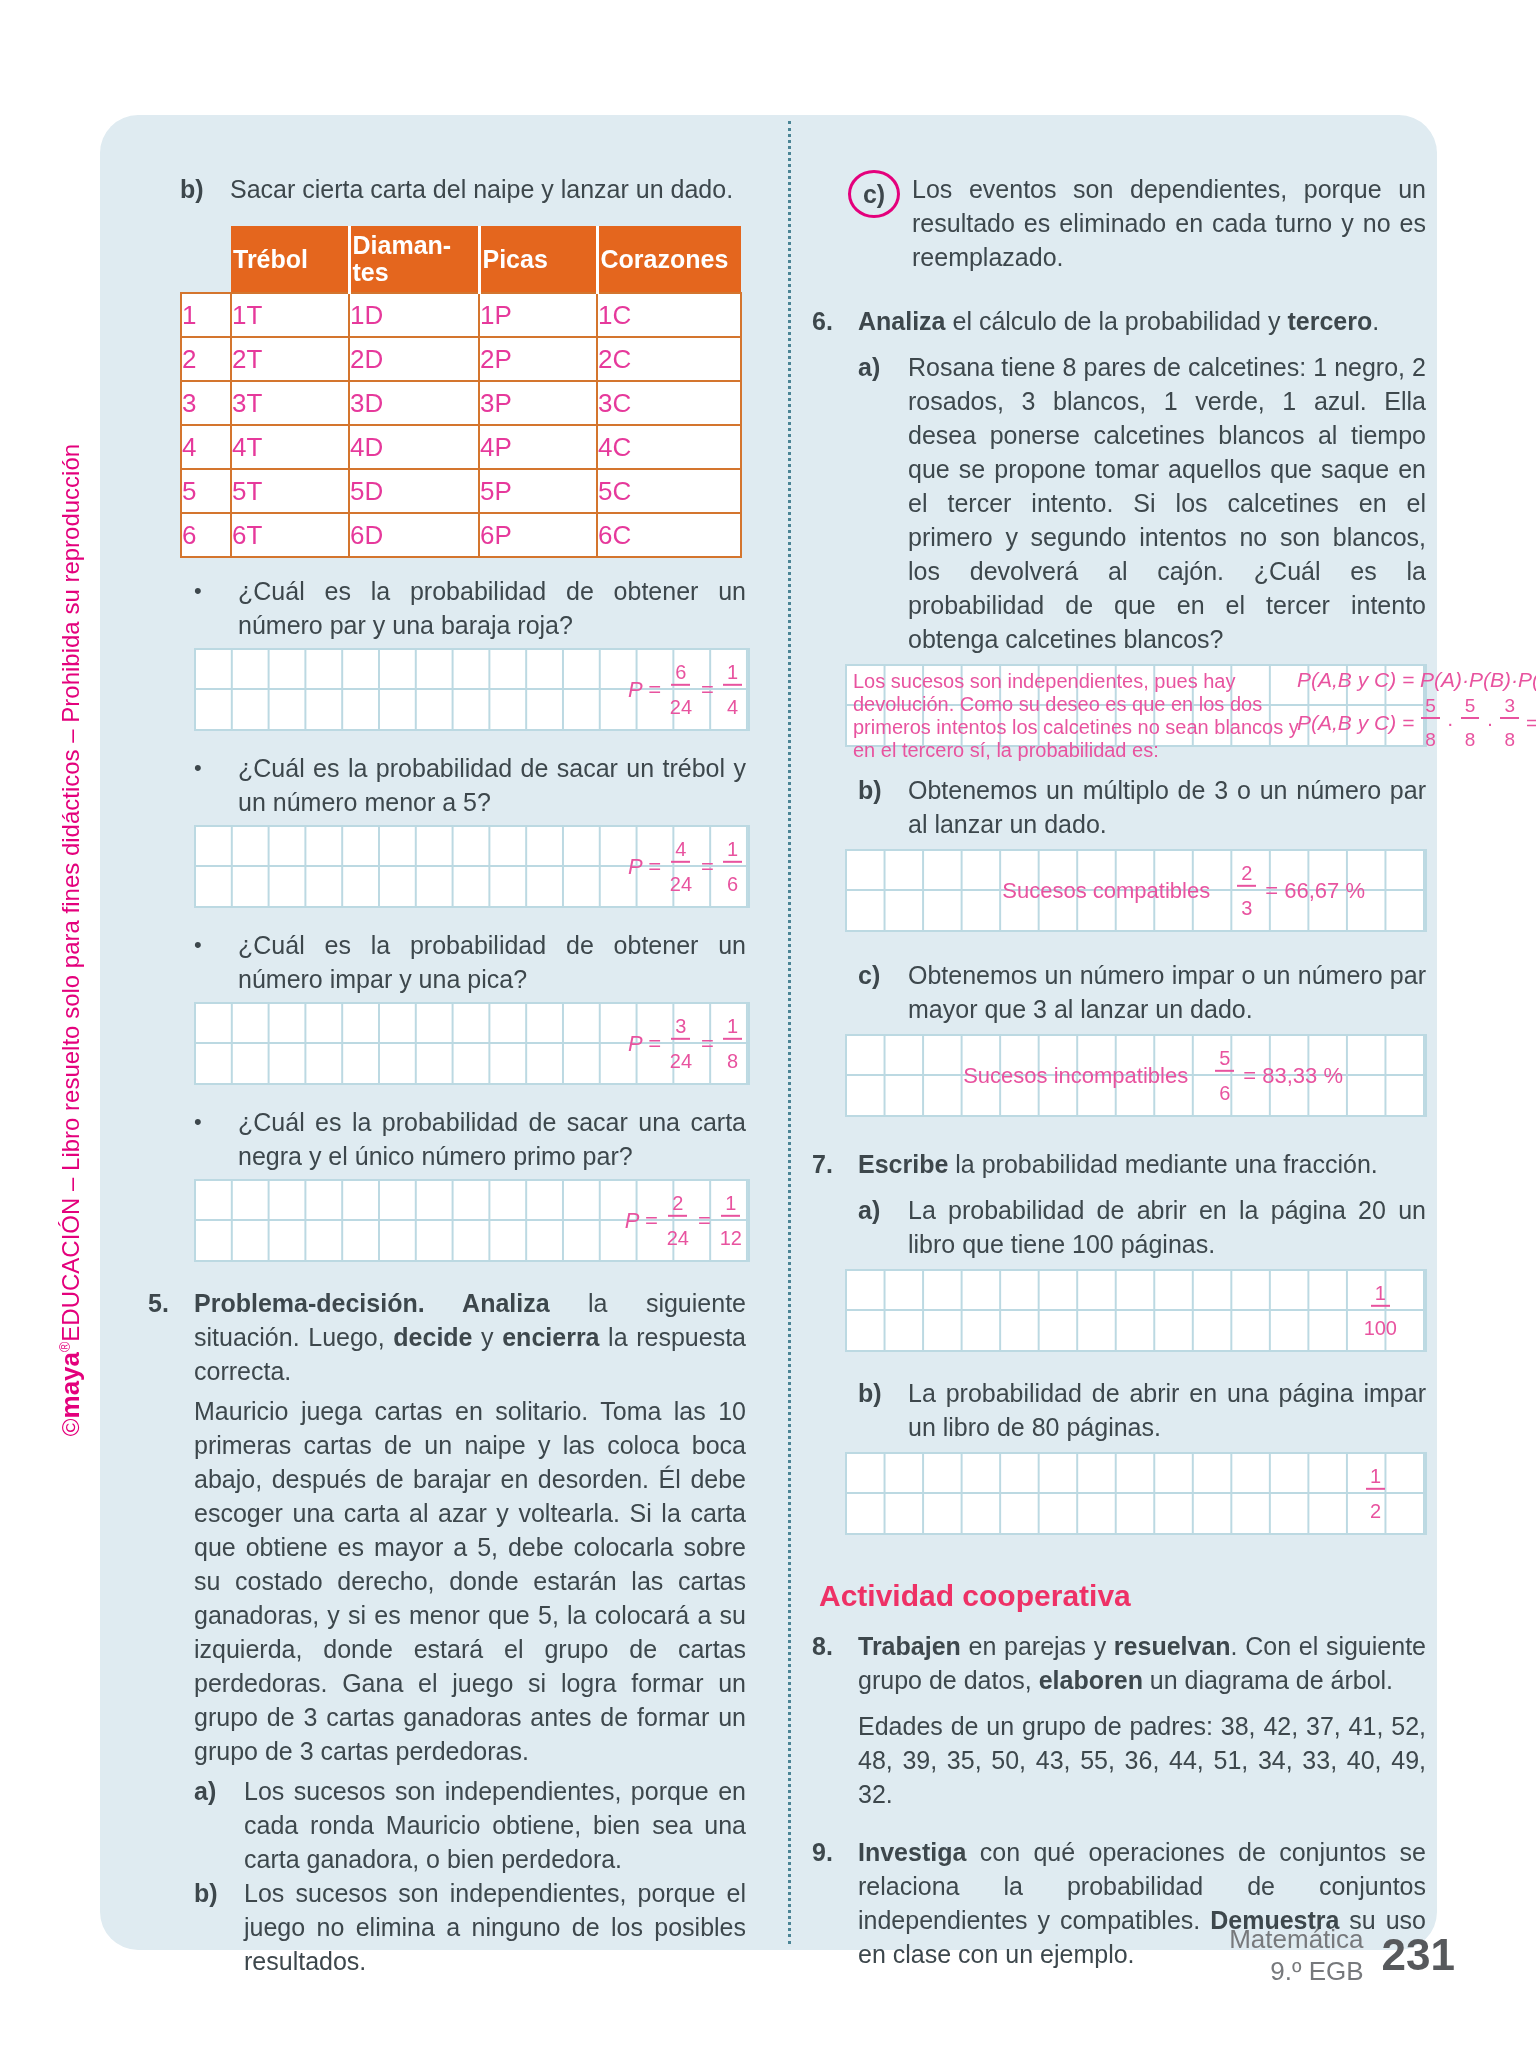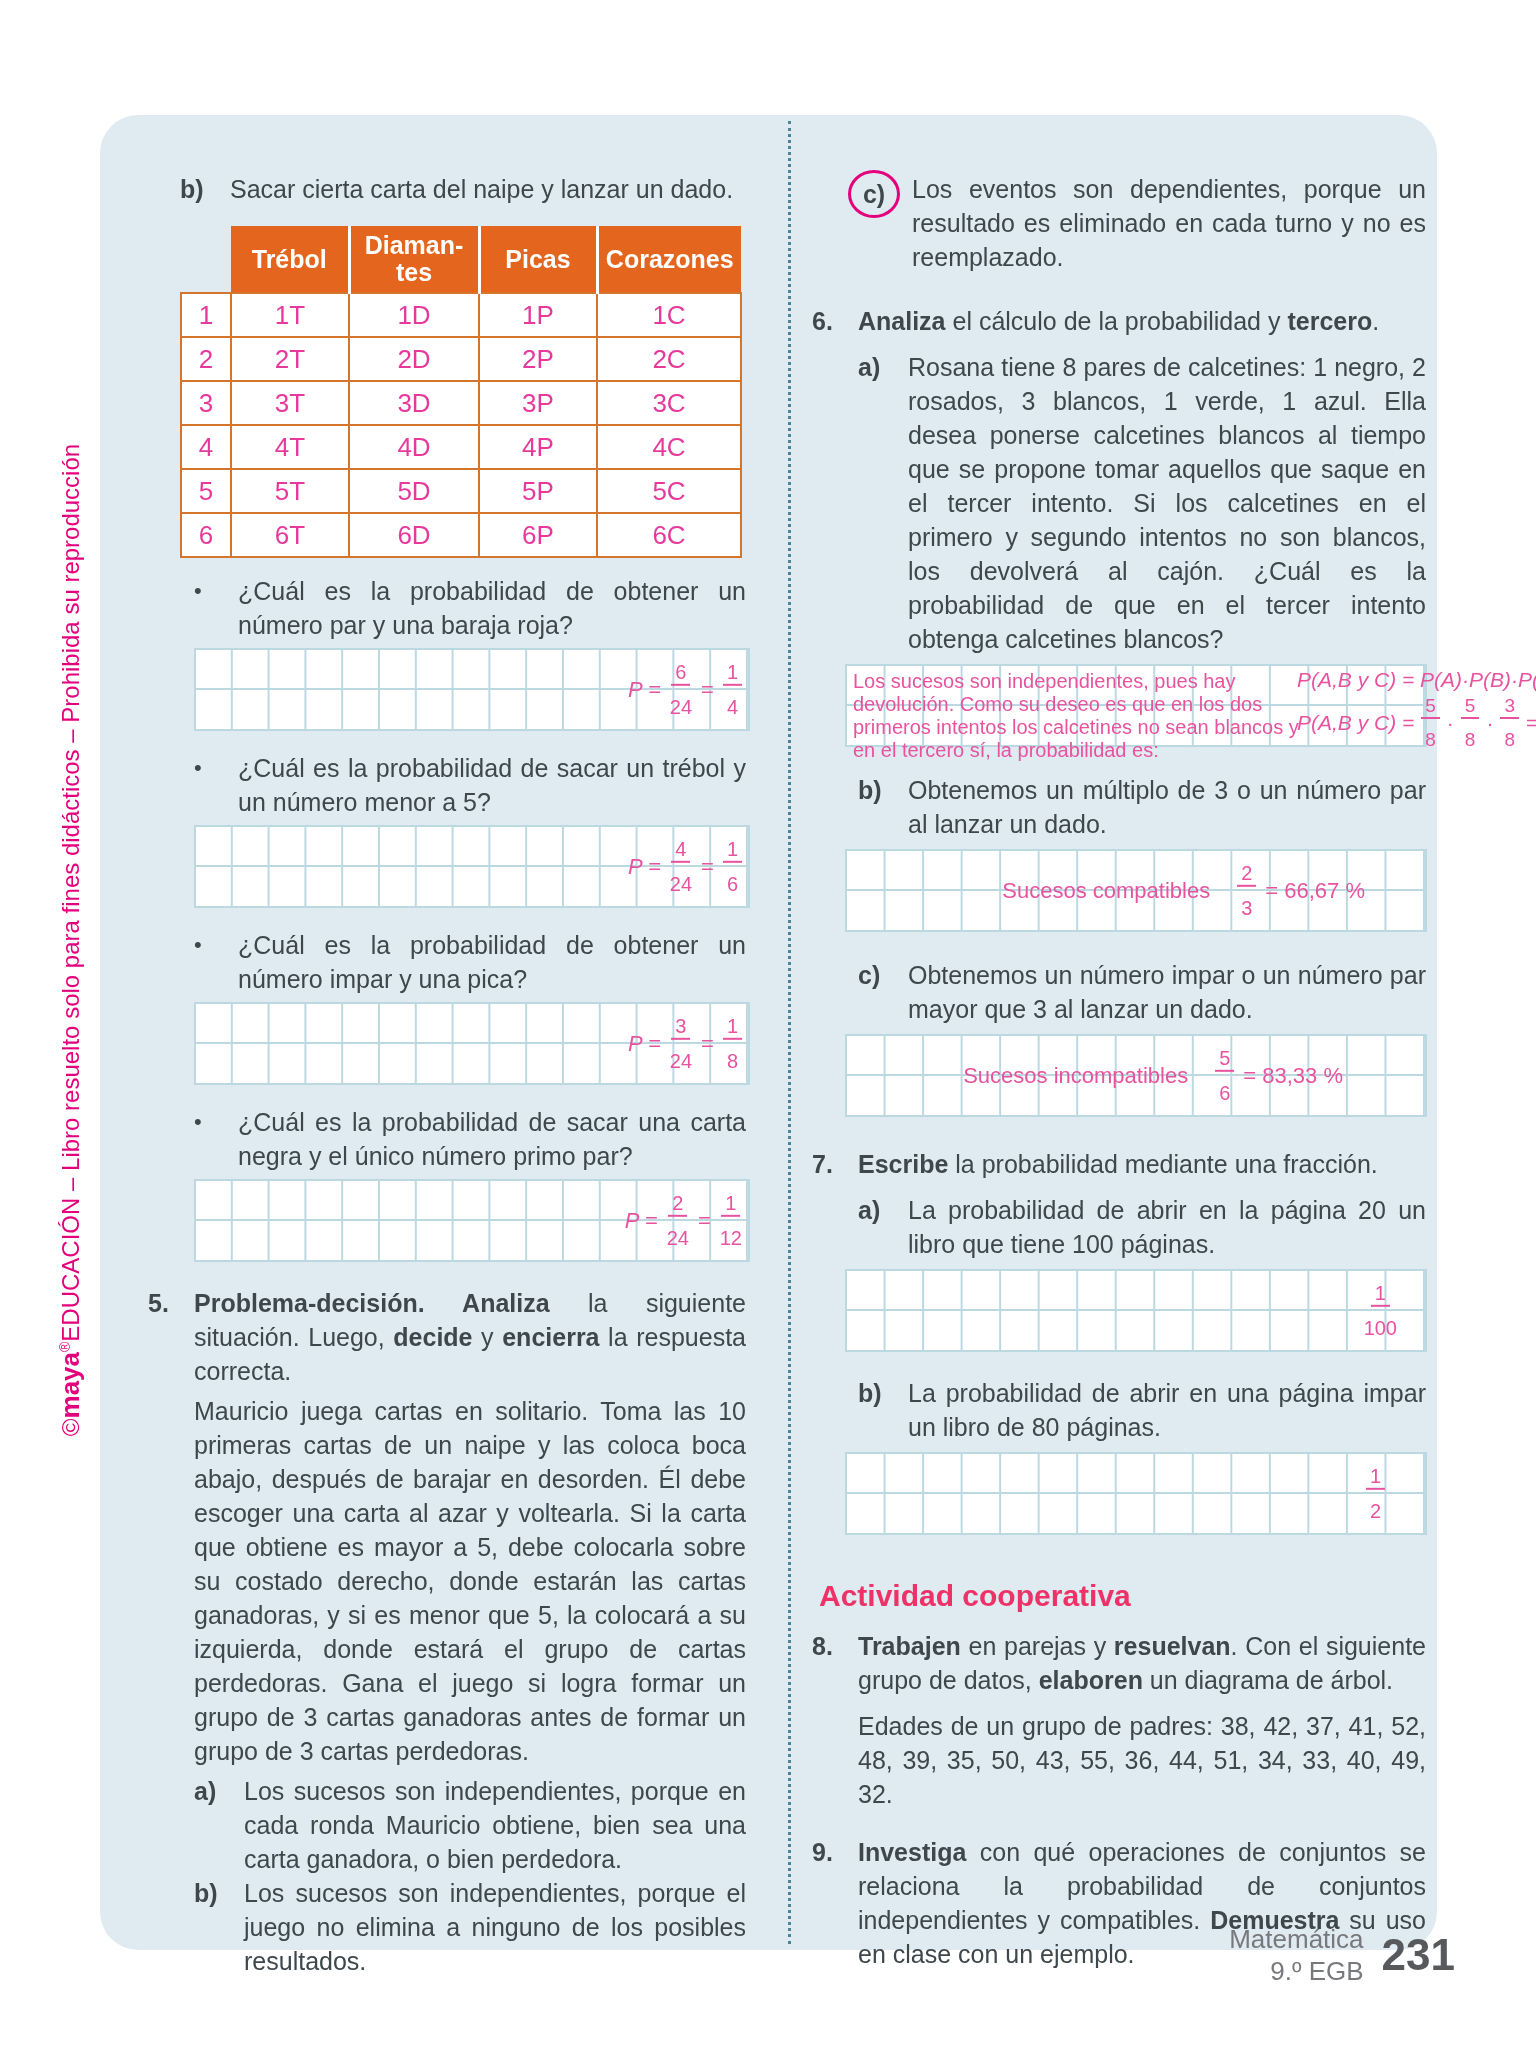--- a/index.html
+++ b/index.html
@@ -23,21 +23,21 @@
   .numlabel{flex:none;width:46px;font-weight:bold;}
   .itext{flex:1;text-align:justify;}
   .opt{display:flex;font-size:25px;line-height:34px;}
   .optlabel{flex:none;width:50px;font-weight:bold;}
   .opttext{flex:1;text-align:justify;}
   .bullet{display:flex;margin-left:46px;font-size:25px;line-height:34px;}
   .dot{flex:none;width:44px;font-size:22px;}
   .ml46{margin-left:46px;}
   
   .sample-table{border-collapse:collapse;margin:0 0 16px 32px;table-layout:fixed;}
-  .sample-table th,.sample-table td{border:2px solid #d4752e;text-align:center;}
+  .sample-table th,.sample-table td{border:2px solid #d4752e;text-align:left;}
   .sample-table thead th{background:#e4661e;color:#ffffff;font-weight:bold;
     font-size:25px;line-height:27px;white-space:pre-line;padding:6px 2px;
     border:none;border-left:3px solid #ffffff;}
   .sample-table thead th:nth-child(2){border-left:none;}
   .sample-table thead th.corner{background:transparent;border:none;}
   .sample-table td{background:#ffffff;color:#e6399b;font-size:26px;height:42px;padding:0;}
   
   .grid{position:relative;height:79px;margin:0 0 20px 46px;width:552px;
     background-color:#ffffff;border:2px solid #bcd9e2;
     background-image:

